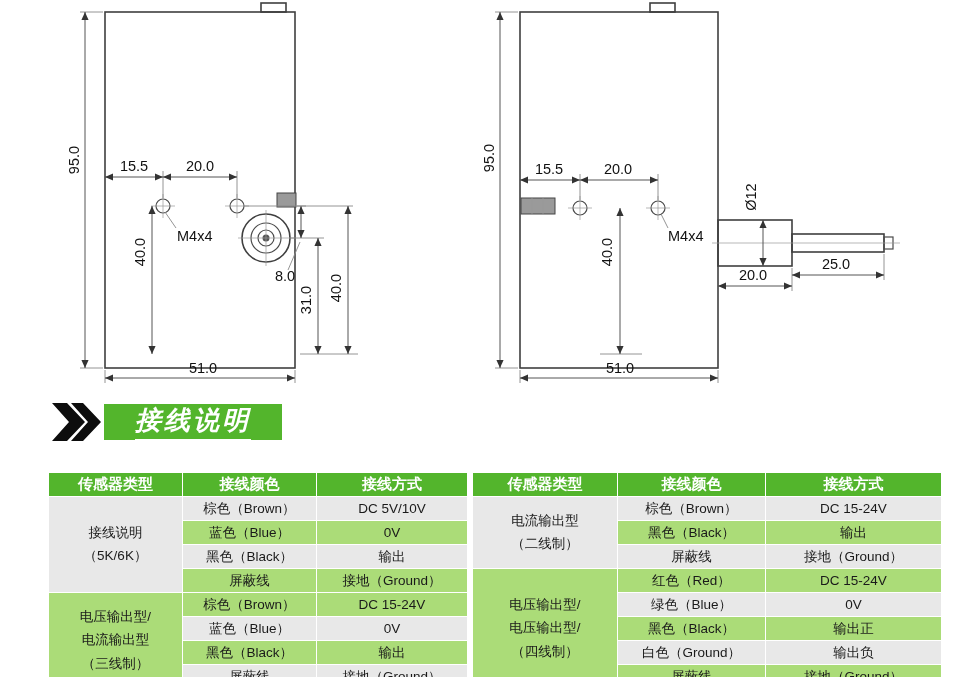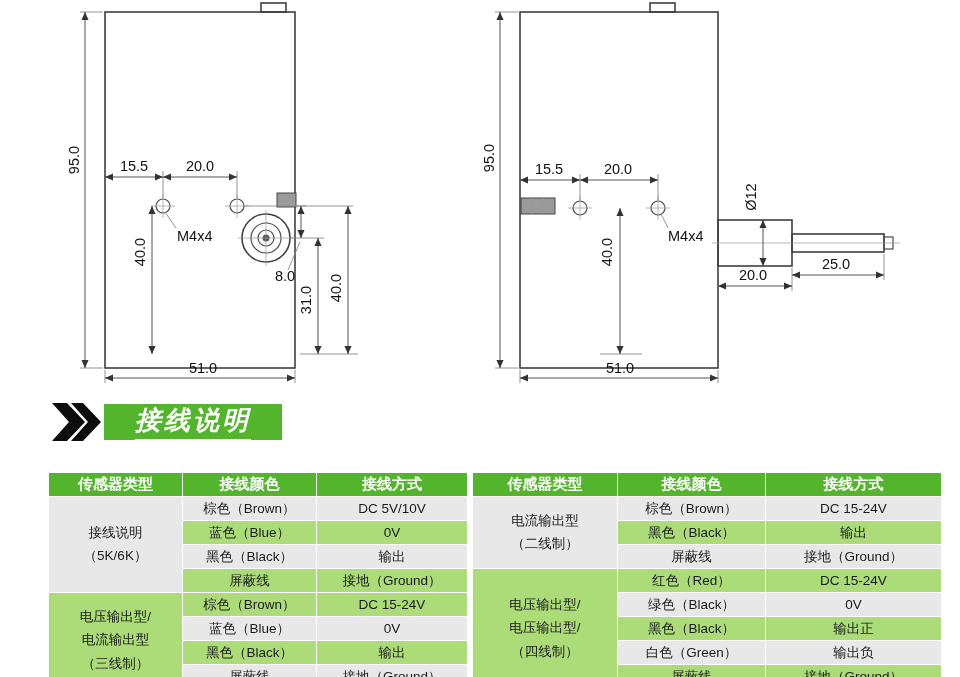--- a/index.html
+++ b/index.html
@@ -282,29 +282,29 @@
       <tr>
         <td class="type green" rowspan="5">
           <div>电压输出型/</div>
           <div>电压输出型/</div>
           <div>（四线制）</div>
         </td>
         <td class="green">红色（Red）</td>
         <td class="green">DC 15-24V</td>
       </tr>
       <tr>
-        <td class="gray">绿色（Black）</td>
+        <td class="gray">绿色（Blue）</td>
         <td class="gray">0V</td>
       </tr>
       <tr>
         <td class="green">黑色（Black）</td>
         <td class="green">输出正</td>
       </tr>
       <tr>
-        <td class="gray">白色（Green）</td>
+        <td class="gray">白色（Ground）</td>
         <td class="gray">输出负</td>
       </tr>
       <tr>
         <td class="green">屏蔽线</td>
         <td class="green">接地（Ground）</td>
       </tr>
     </tbody>
       </table>
 
   </div>

